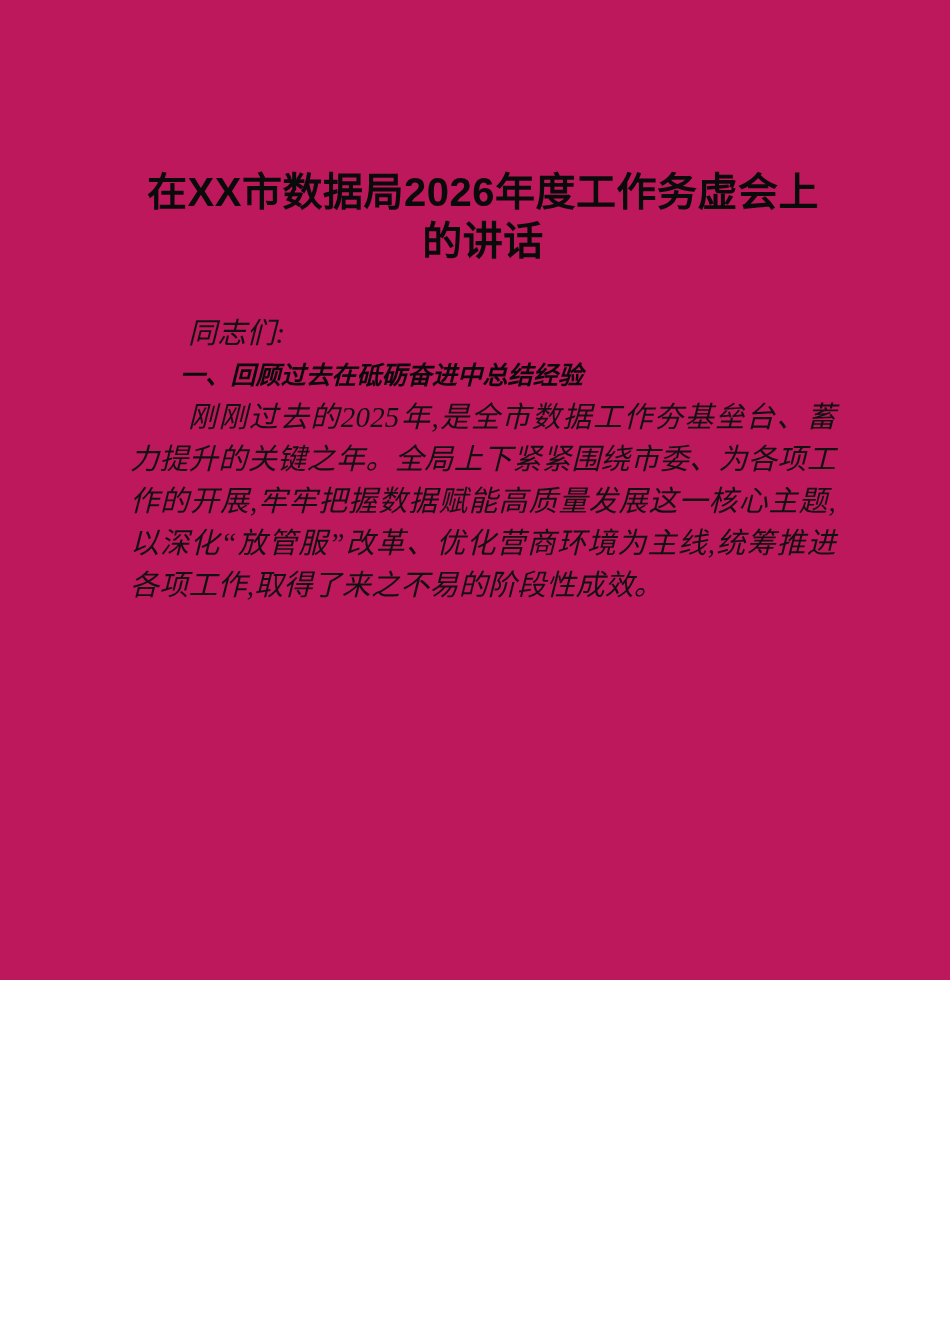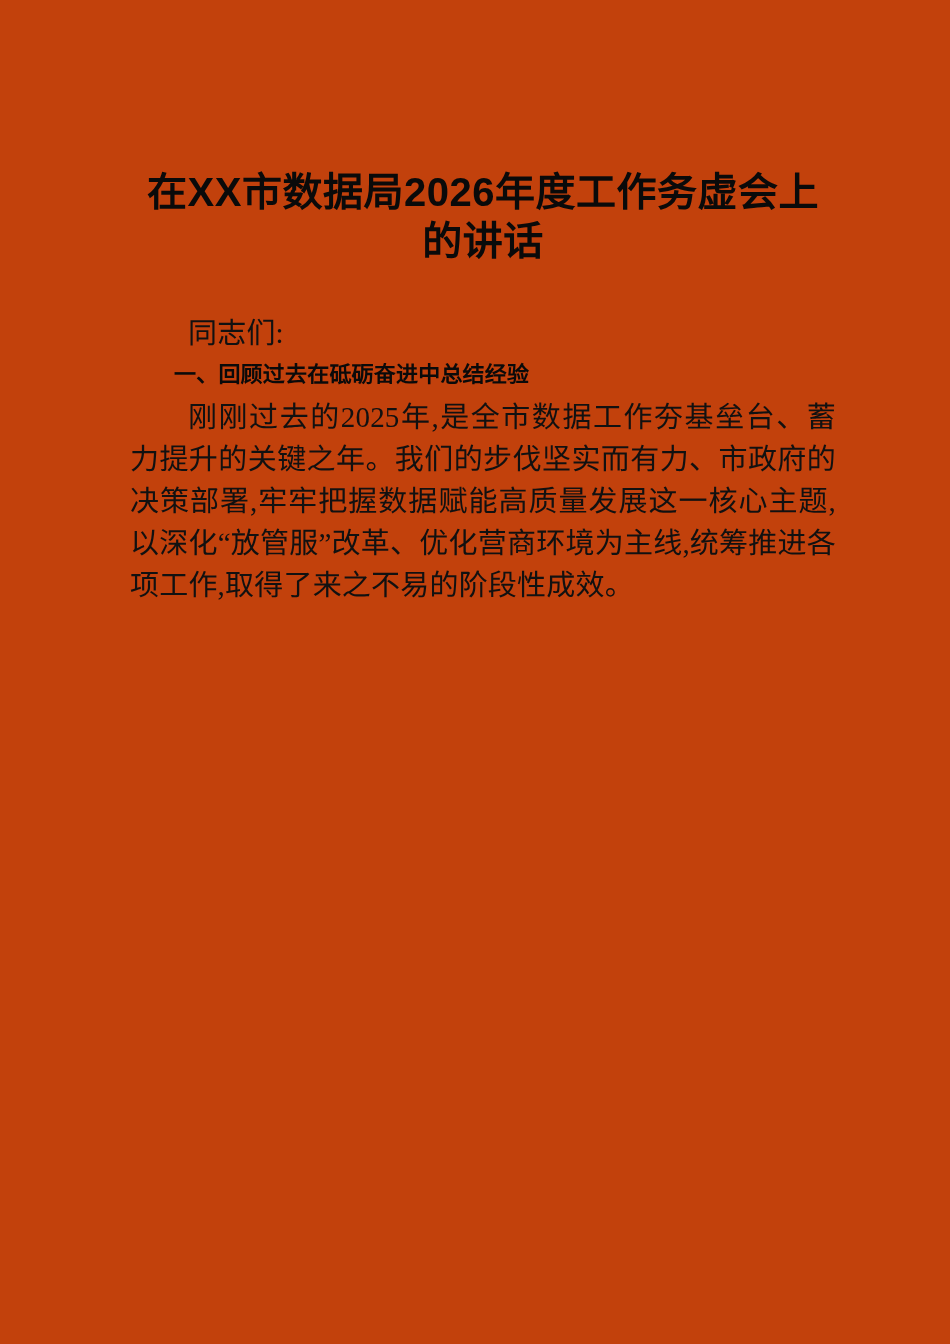--- a/index.html
+++ b/index.html
@@ -13,23 +13,23 @@
     height: 1344px;
     overflow: hidden;
     font-family: "Liberation Serif", "DejaVu Serif", serif;
     color: #000000;
     -webkit-font-smoothing: antialiased;
   }
 
   .page {
     position: relative;
     width: 950px;
-    height: 1344px;
+    height: 980px;
     box-sizing: border-box;
-    background: #c2410c;
+    background: #be185d;
     padding-left: 20px;
   }
 
   .content {
     position: absolute;
     left: 130px;
     top: 0;
     width: 706px;
   }
 
@@ -42,20 +42,21 @@
     font-size: 40px;
     line-height: 49px;
     text-align: center;
     letter-spacing: 0.5px;
     color: #0a0a0a;
   }
 
   
   .body-block {
     margin-top: 46px;
+    font-style: italic;
   }
 
   .para {
     margin: 0;
     font-family: "Liberation Serif", "DejaVu Serif", serif;
     font-size: 29px;
     line-height: 42px;
     text-align: justify;
     text-justify: inter-character;
     text-align-last: left;
@@ -64,21 +65,21 @@
   }
 
   .para.indent {
     text-indent: 2em;
   }
 
   .section-heading {
     margin: 0;
     font-family: "Liberation Sans", "DejaVu Sans", sans-serif;
     font-weight: bold;
-    font-size: 22px;
+    font-size: 25px;
     line-height: 42px;
     text-indent: 2em;
     color: #0a0a0a;
     letter-spacing: 0.2px;
   }
 </style>
 </head>
 <body>
 
 <div class="page">
@@ -88,18 +89,18 @@
       <span>在XX市数据局2026年度工作务虚会上</span><wbr><span>的讲话</span>
     </h1>
 
     <div class="body-block">
 
       <p class="para indent">同志们:</p>
 
 
       <p class="section-heading">一、回顾过去在砥砺奋进中总结经验</p>
 
-      <p class="para indent">刚刚过去的2025年,是全市数据工作夯基垒台、蓄力提升的关键之年。我们的步伐坚实而有力、市政府的决策部署,牢牢把握数据赋能高质量发展这一核心主题,以深化“放管服”改革、优化营商环境为主线,统筹推进各项工作,取得了来之不易的阶段性成效。</p>
+      <p class="para indent">刚刚过去的2025年,是全市数据工作夯基垒台、蓄力提升的关键之年。全局上下紧紧围绕市委、为各项工作的开展,牢牢把握数据赋能高质量发展这一核心主题,以深化“放管服”改革、优化营商环境为主线,统筹推进各项工作,取得了来之不易的阶段性成效。</p>
 
 
     </div>
   </div>
 </div>
 
 </body></html>

